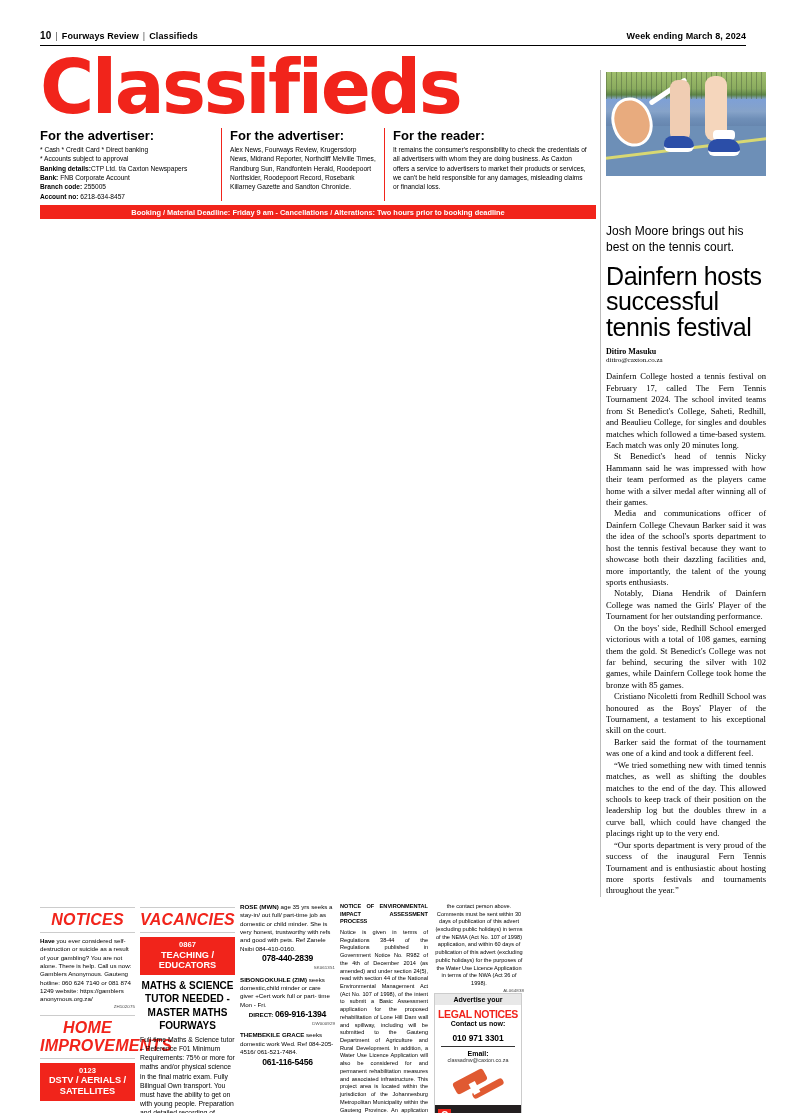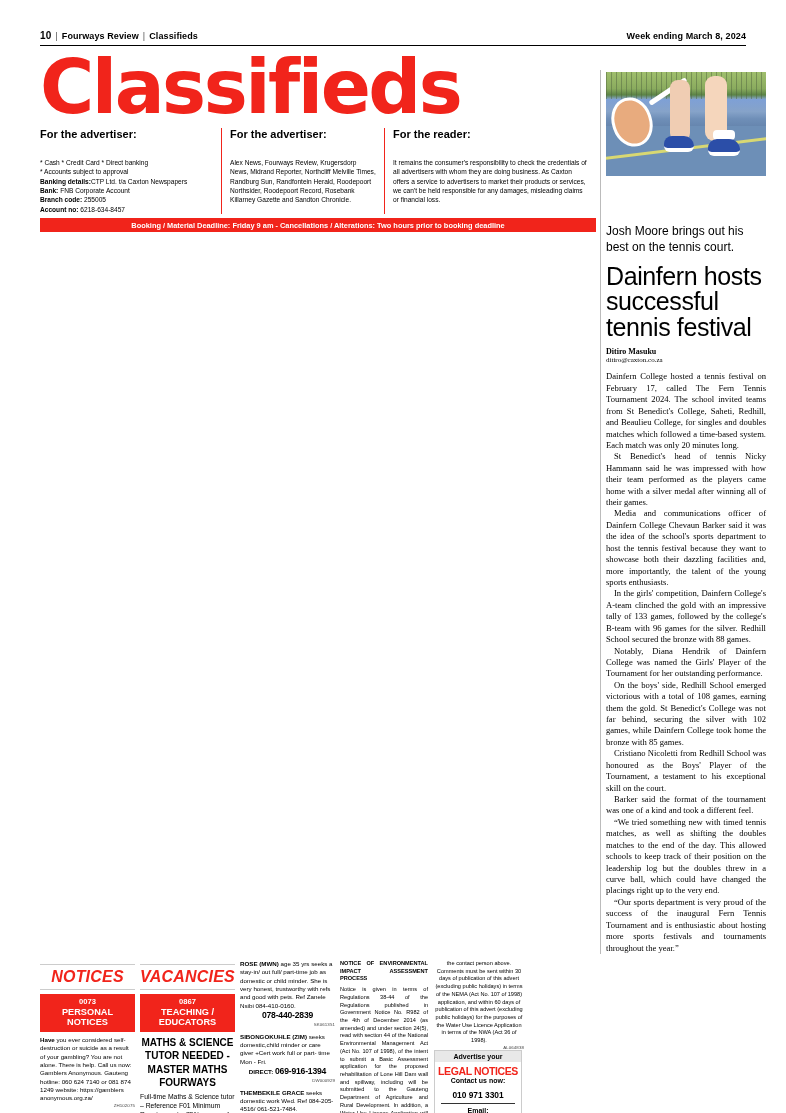--- a/index.html
+++ b/index.html
@@ -42,21 +42,21 @@
     padding: 8px 0 4px 0;
     border-bottom: .8px solid #bbb;
   }
 
   
   .infobox { display: flex; margin-top: 5px; }
   .infocol { padding-right: 8px; }
   .infocol.c1 { width: 182px; border-right: 1.2px solid #f1241b; }
   .infocol.c2 { width: 163px; padding-left: 8px; border-right: 1.2px solid #f1241b; }
   .infocol.c3 { width: 211px; padding-left: 8px; }
-  .infocol h4 { font-size: 11px; font-weight: bold; margin-bottom: 18px; }
+  .infocol h4 { font-size: 13px; font-weight: bold; margin-bottom: 2px; }
   .infocol p { font-size: 6.6px; line-height: 1.42; }
   .infocol p b { font-weight: bold; }
   .deadline-bar {
     background: #f1241b; color: #fff;
     font-size: 7.4px; font-weight: bold; text-align: center;
     padding: 2.5px 0; margin-top: 4px;
   }
 
   
   .masthead-right { width: 160px; padding-top: 26px; position: relative; }
@@ -204,40 +204,35 @@
         <div class="shoeR"></div>
       </div>
       <div class="caption">Josh Moore brings out his best on the tennis court.</div>
       <div class="headline">Dainfern hosts successful tennis festival</div>
       <div class="byline">Ditiro Masuku</div>
       <div class="byline-mail">ditiro@caxton.co.za</div>
       <div class="article">
         <p>Dainfern College hosted a tennis festival on February 17, called The Fern Tennis Tournament 2024. The school invited teams from St Benedict's College, Saheti, Redhill, and Beaulieu College, for singles and doubles matches which followed a time-based system. Each match was only 20 minutes long.</p>
         <p>St Benedict's head of tennis Nicky Hammann said he was impressed with how their team performed as the players came home with a silver medal after winning all of their games.</p>
         <p>Media and communications officer of Dainfern College Chevaun Barker said it was the idea of the school's sports department to host the tennis festival because they want to showcase both their dazzling facilities and, more importantly, the talent of the young sports enthusiasts.</p>
-        <p>In the girls' competition, Dainfern College's A-team clinched the gold with an impressive tally of 133 games, followed by the college's B-team with 96 games for the silver. Redhill School secured the bronze with 88 games.</p>
         <p>Notably, Diana Hendrik of Dainfern College was named the Girls' Player of the Tournament for her outstanding performance.</p>
         <p>On the boys' side, Redhill School emerged victorious with a total of 108 games, earning them the gold. St Benedict's College was not far behind, securing the silver with 102 games, while Dainfern College took home the bronze with 85 games.</p>
         <p>Cristiano Nicoletti from Redhill School was honoured as the Boys' Player of the Tournament, a testament to his exceptional skill on the court.</p>
         <p>Barker said the format of the tournament was one of a kind and took a different feel.</p>
         <p>“We tried something new with timed tennis matches, as well as shifting the doubles matches to the end of the day. This allowed schools to keep track of their position on the leadership log but the doubles threw in a curve ball, which could have changed the placings right up to the very end.</p>
         <p>“Our sports department is very proud of the success of the inaugural Fern Tennis Tournament and is enthusiastic about hosting more sports festivals and tournaments throughout the year.”</p>
       </div>
     </div>
   </div>
 
   <div class="cols">
 
     <div class="col">
       <div class="cat-head">NOTICES</div>
 
-      <div class="code-box">
-        <div class="num">0073</div>
-        <div class="nm">PERSONAL NOTICES</div>
-      </div>
       <div class="ad">
         <b>Have</b><span> you ever considered self-destruction or suicide as a result of your gambling? You are not alone. There is help. Call us now: Gamblers Anonymous. Gauteng hotline: 060 624 7140 or 081 874 1249 website: https://gamblers anonymous.org.za/</span>
         <div class="refcode">ZH102075</div>
       </div>
 
       <div class="cat-head">HOME IMPROVEMENTS</div>
 
       <div class="code-box">
         <div class="num">0123</div>
         <div class="nm">DSTV / AERIALS / SATELLITES</div>

